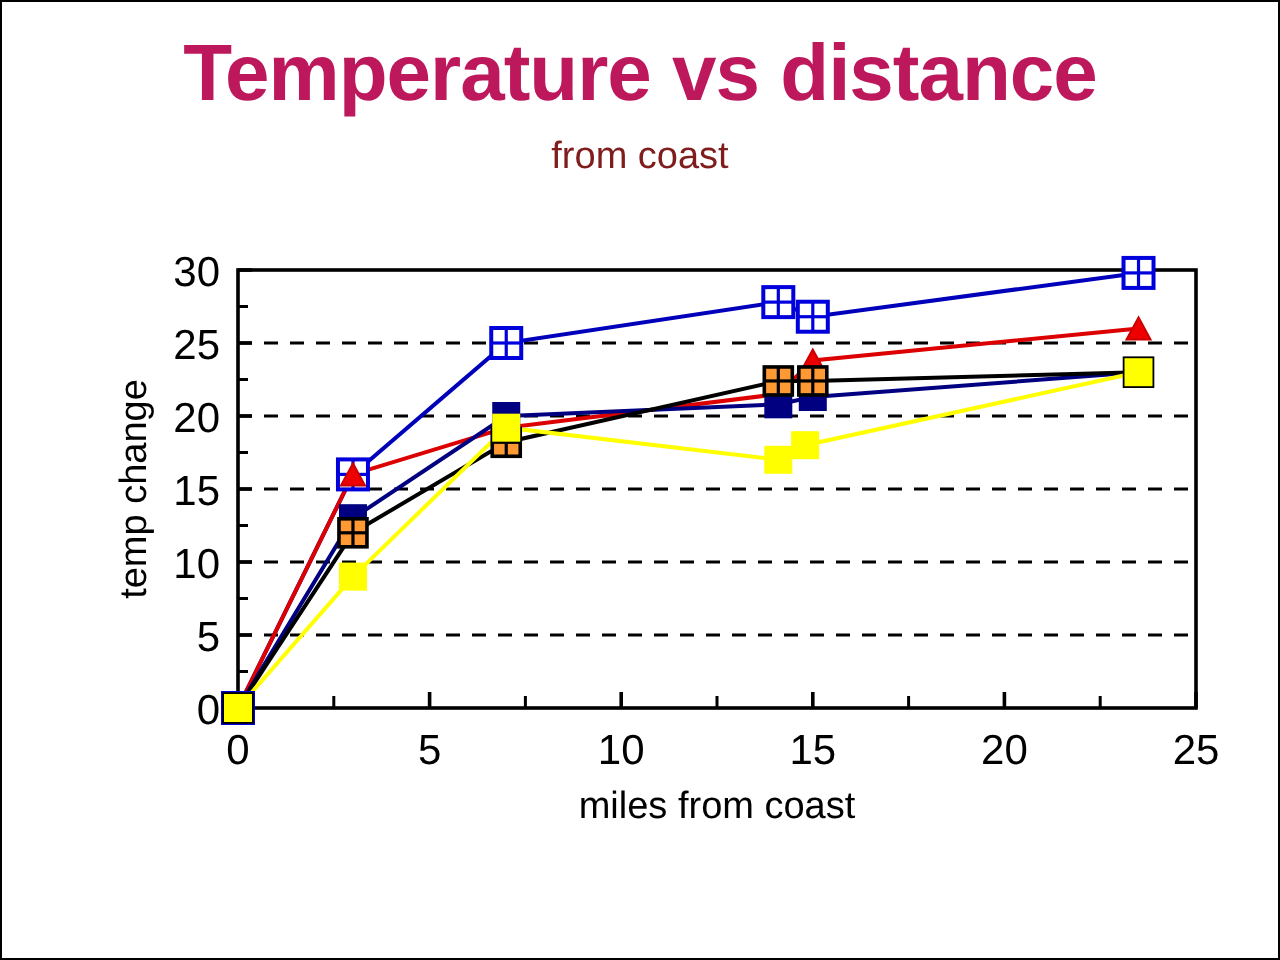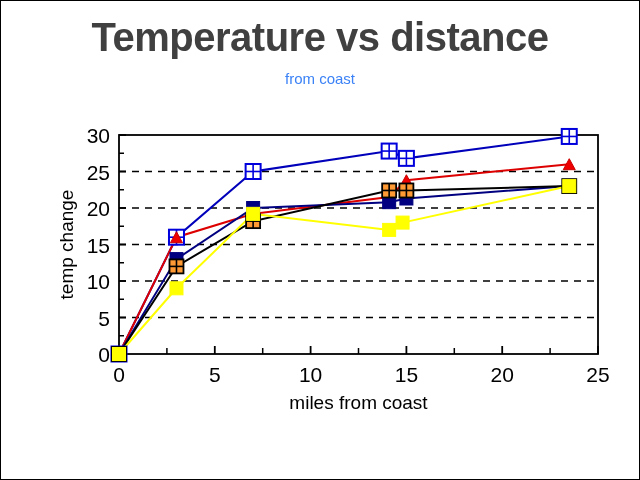--- a/index.html
+++ b/index.html
@@ -1,20 +1,20 @@
 <!DOCTYPE html>
 <html><head>
 <meta charset="utf-8">
 <style>
   html,body{margin:0;padding:0;}
   body{width:640px;height:480px;background:#ffffff;font-family:"Liberation Sans",sans-serif;overflow:hidden;}
   #page{position:relative;width:638px;height:478px;border:1px solid #000000;background:#ffffff;}
 
-  #title{position:absolute;left:0;top:14px;width:638px;text-align:center;font-size:40px;font-weight:bold;color:#404040;letter-spacing:-0.5px;line-height:44px;}
-  #subtitle{position:absolute;left:0;top:64px;width:638px;text-align:center;font-size:15px;font-weight:normal;color:#3b82f6;line-height:27px;}
+  #title{position:absolute;left:0;top:14px;width:638px;text-align:center;font-size:40px;font-weight:bold;color:#be185d;letter-spacing:-0.5px;line-height:44px;}
+  #subtitle{position:absolute;left:0;top:64px;width:638px;text-align:center;font-size:19px;font-weight:normal;color:#7f1d1d;line-height:27px;}
 
   #plotwrap{position:absolute;left:0;top:0;width:638px;height:478px;}
   #svgchart{position:absolute;left:0;top:0;}
 
   .ylabtxt{font-size:21px;fill:#000000;font-family:"Liberation Sans",sans-serif;}
   .xlabtxt{font-size:21px;fill:#000000;font-family:"Liberation Sans",sans-serif;}
   .axtitle{font-size:19px;fill:#000000;font-family:"Liberation Sans",sans-serif;}
 </style>
 </head>
 <body>

